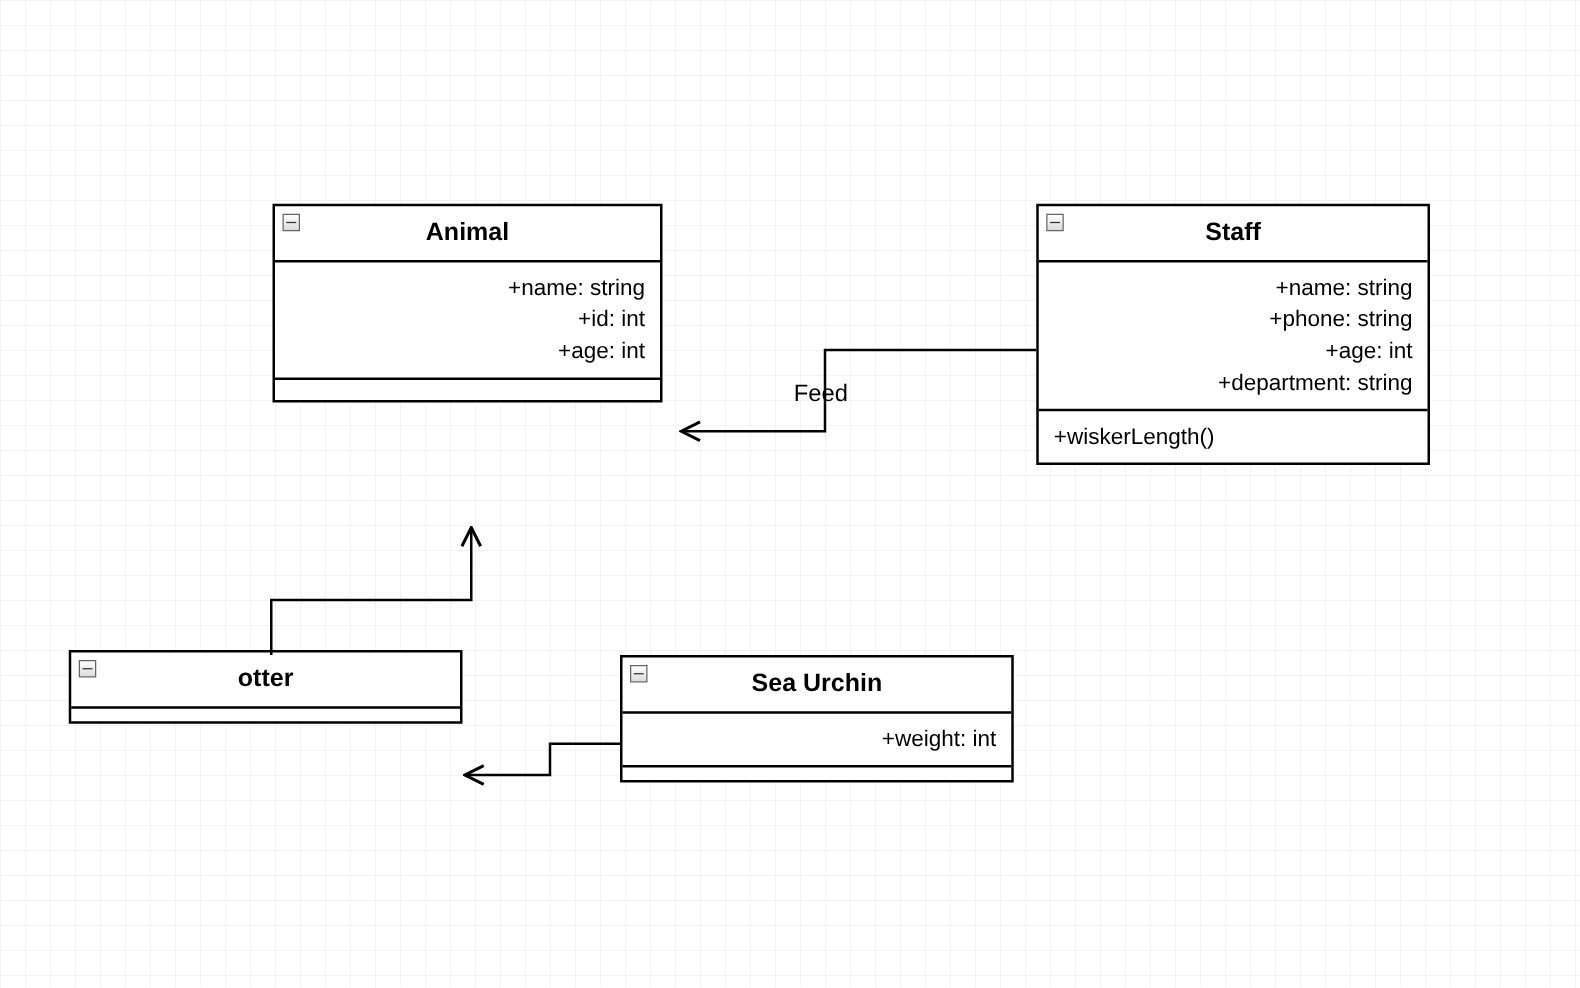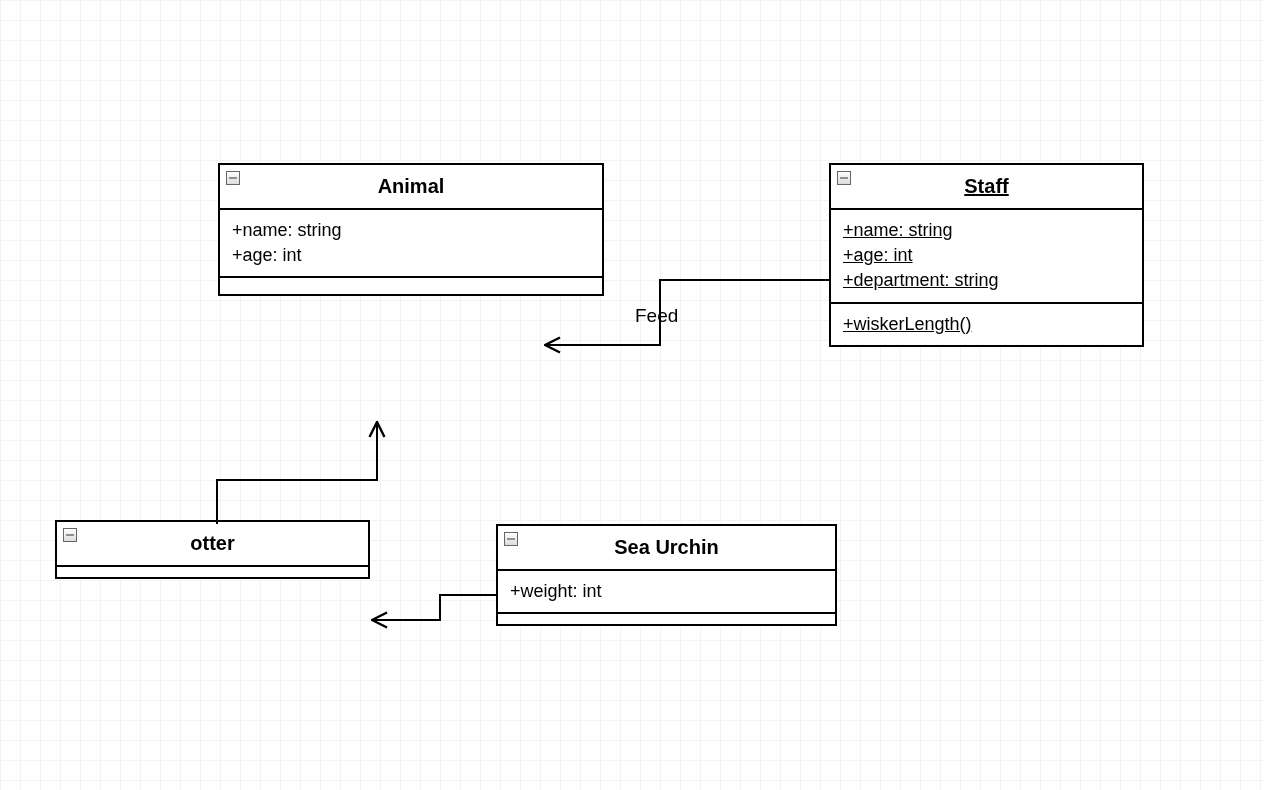--- a/index.html
+++ b/index.html
@@ -61,21 +61,21 @@
     position:absolute;
     left:2px; right:2px; top:50%;
     border-top:1.5px solid #333;
     transform:translateY(-50%);
   }
   .class-attrs, .class-methods {
     padding: 8px 12px;
     font-size: 18px;
     line-height: 1.4;
   }
-  .class-attrs { border-bottom: 2px solid #000; }
+  .class-attrs { border-bottom: 2px solid #000; text-align: right; }
   .class-methods.empty { min-height:6px; padding:2px; }
   .rel-label{
     position:absolute;
     font-weight:normal;
     font-size:19px;
     background:transparent;
   }
   svg.connectors{
     position:absolute;
     inset:0;
@@ -84,57 +84,59 @@
     pointer-events:none;
   }
 </style>
 </head>
 <body>
 
 <div class="grid"></div>
 
 <div class="canvas">
 
-  <div class="class-box" style="left:218px; top:163px; width:386px;">
+  <div class="class-box" style="left:218px; top:163px; width:312px;">
     <div class="class-header">
       <span class="collapse-icon"></span>
       <span>Animal</span>
     </div>
     <div class="class-attrs">
       <div>+name: string</div>
+      <div>+id: int</div>
       <div>+age: int</div>
     </div>
     <div class="class-methods">
     </div>
   </div>
 
-  <div class="class-box" style="left:829px; top:163px; width:315px;text-decoration:underline;">
+  <div class="class-box" style="left:829px; top:163px; width:315px;">
     <div class="class-header">
       <span class="collapse-icon"></span>
       <span>Staff</span>
     </div>
     <div class="class-attrs">
       <div>+name: string</div>
+      <div>+phone: string</div>
       <div>+age: int</div>
       <div>+department: string</div>
     </div>
     <div class="class-methods">
       <div>+wiskerLength()</div>
     </div>
   </div>
 
   <div class="class-box" style="left:55px; top:504px; width:315px;margin-top:16px;">
     <div class="class-header">
       <span class="collapse-icon"></span>
       <span>otter</span>
     </div>
     <div class="class-methods empty"></div>
   </div>
 
-  <div class="class-box" style="left:496px; top:524px; width:341px;">
+  <div class="class-box" style="left:496px; top:524px; width:315px;">
     <div class="class-header">
       <span class="collapse-icon"></span>
       <span>Sea Urchin</span>
     </div>
     <div class="class-attrs">
       <div>+weight: int</div>
     </div>
     <div class="class-methods empty"></div>
   </div>
 

